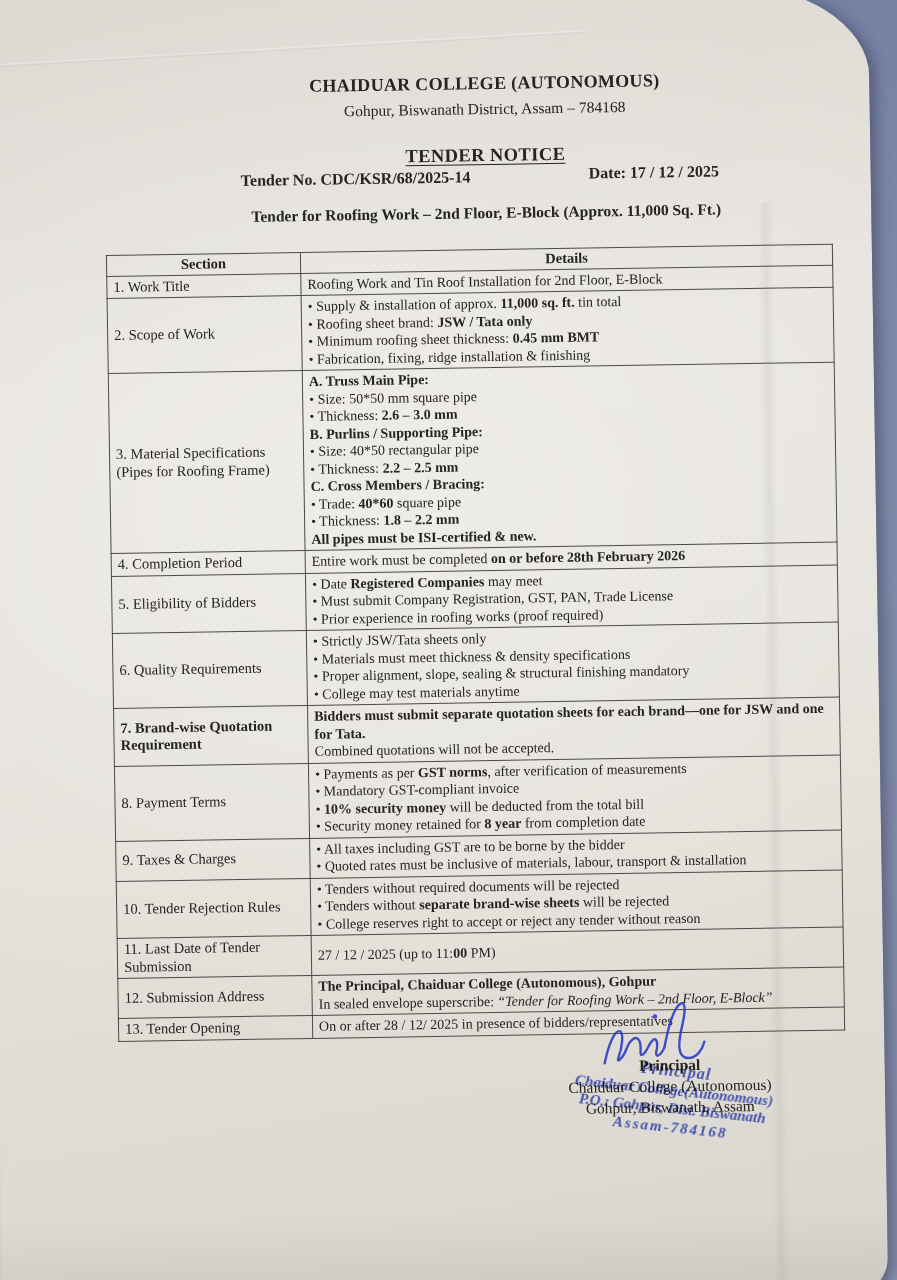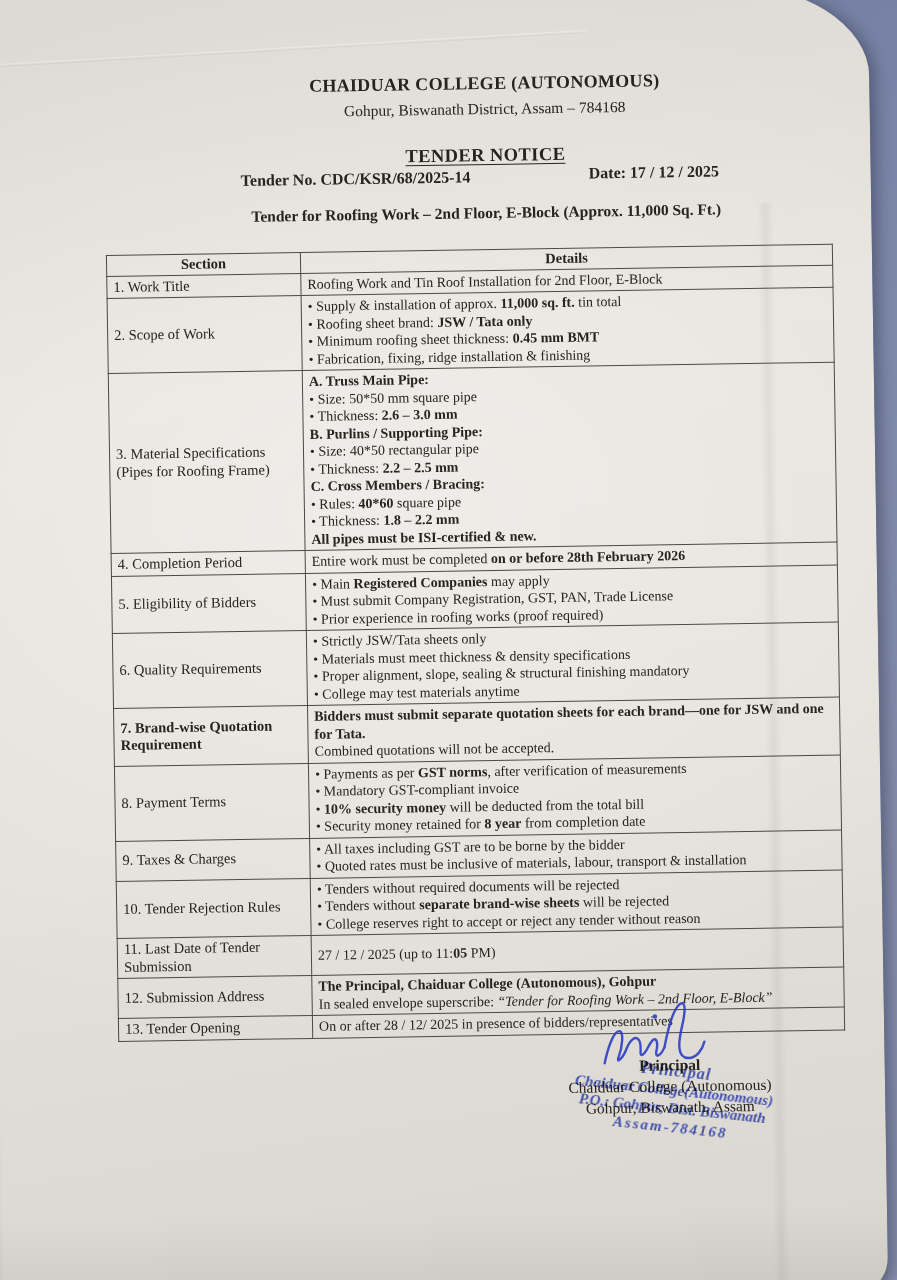--- a/index.html
+++ b/index.html
@@ -127,35 +127,35 @@
           <tr>
             <td class="sec">3. Material Specifications (Pipes for Roofing Frame)</td>
             <td class="det">
               <div class="line"><span class="b">A. Truss Main Pipe:</span></div>
               <div class="line"><span>• Size: 50*50 mm square pipe</span></div>
               <div class="line"><span>• Thickness: </span><span class="b">2.6 – 3.0 mm</span></div>
               <div class="line"><span class="b">B. Purlins / Supporting Pipe:</span></div>
               <div class="line"><span>• Size: 40*50  rectangular pipe</span></div>
               <div class="line"><span>• Thickness: </span><span class="b">2.2 – 2.5 mm</span></div>
               <div class="line"><span class="b">C. Cross Members / Bracing:</span></div>
-              <div class="line"><span>• Rules: </span><span class="b">40*60</span><span> square pipe</span></div>
+              <div class="line"><span>• Trade: </span><span class="b">40*60</span><span> square pipe</span></div>
               <div class="line"><span>• Thickness: </span><span class="b">1.8 – 2.2 mm</span></div>
               <div class="line"><span class="b">All pipes must be ISI-certified &amp; new.</span></div>
             </td>
           </tr>
           <tr>
             <td class="sec">4. Completion Period</td>
             <td class="det">
               <div class="line"><span>Entire work must be completed </span><span class="b">on or before 28th February 2026</span></div>
             </td>
           </tr>
           <tr>
             <td class="sec">5. Eligibility of Bidders</td>
             <td class="det">
-              <div class="line"><span>• Main </span><span class="b">Registered Companies</span><span> may apply</span></div>
+              <div class="line"><span>• Date </span><span class="b">Registered Companies</span><span> may meet</span></div>
               <div class="line"><span>• Must submit Company Registration, GST, PAN, Trade License</span></div>
               <div class="line"><span>• Prior experience in roofing works (proof required)</span></div>
             </td>
           </tr>
           <tr>
             <td class="sec">6. Quality Requirements</td>
             <td class="det">
               <div class="line"><span>• Strictly JSW/Tata sheets only</span></div>
               <div class="line"><span>• Materials must meet thickness &amp; density specifications</span></div>
               <div class="line"><span>• Proper alignment, slope, sealing &amp; structural finishing mandatory</span></div>
@@ -189,21 +189,21 @@
             <td class="sec">10. Tender Rejection Rules</td>
             <td class="det">
               <div class="line"><span>• Tenders without required documents will be rejected</span></div>
               <div class="line"><span>• Tenders without </span><span class="b">separate brand-wise sheets</span><span> will be rejected</span></div>
               <div class="line"><span>• College reserves right to accept or reject any tender without reason</span></div>
             </td>
           </tr>
           <tr>
             <td class="sec">11. Last Date of Tender Submission</td>
             <td class="det">
-              <div class="line"><span>27 / 12 / 2025 (up to 11:</span><span class="b">05</span><span> PM)</span></div>
+              <div class="line"><span>27 / 12 / 2025 (up to 11:</span><span class="b">00</span><span> PM)</span></div>
             </td>
           </tr>
           <tr>
             <td class="sec">12. Submission Address</td>
             <td class="det">
               <div class="line"><span class="b">The Principal, Chaiduar College (Autonomous), Gohpur</span></div>
               <div class="line"><span>In sealed envelope superscribe: </span><span class="i">“Tender for Roofing Work – 2nd Floor, E-Block”</span></div>
             </td>
           </tr>
           <tr>

